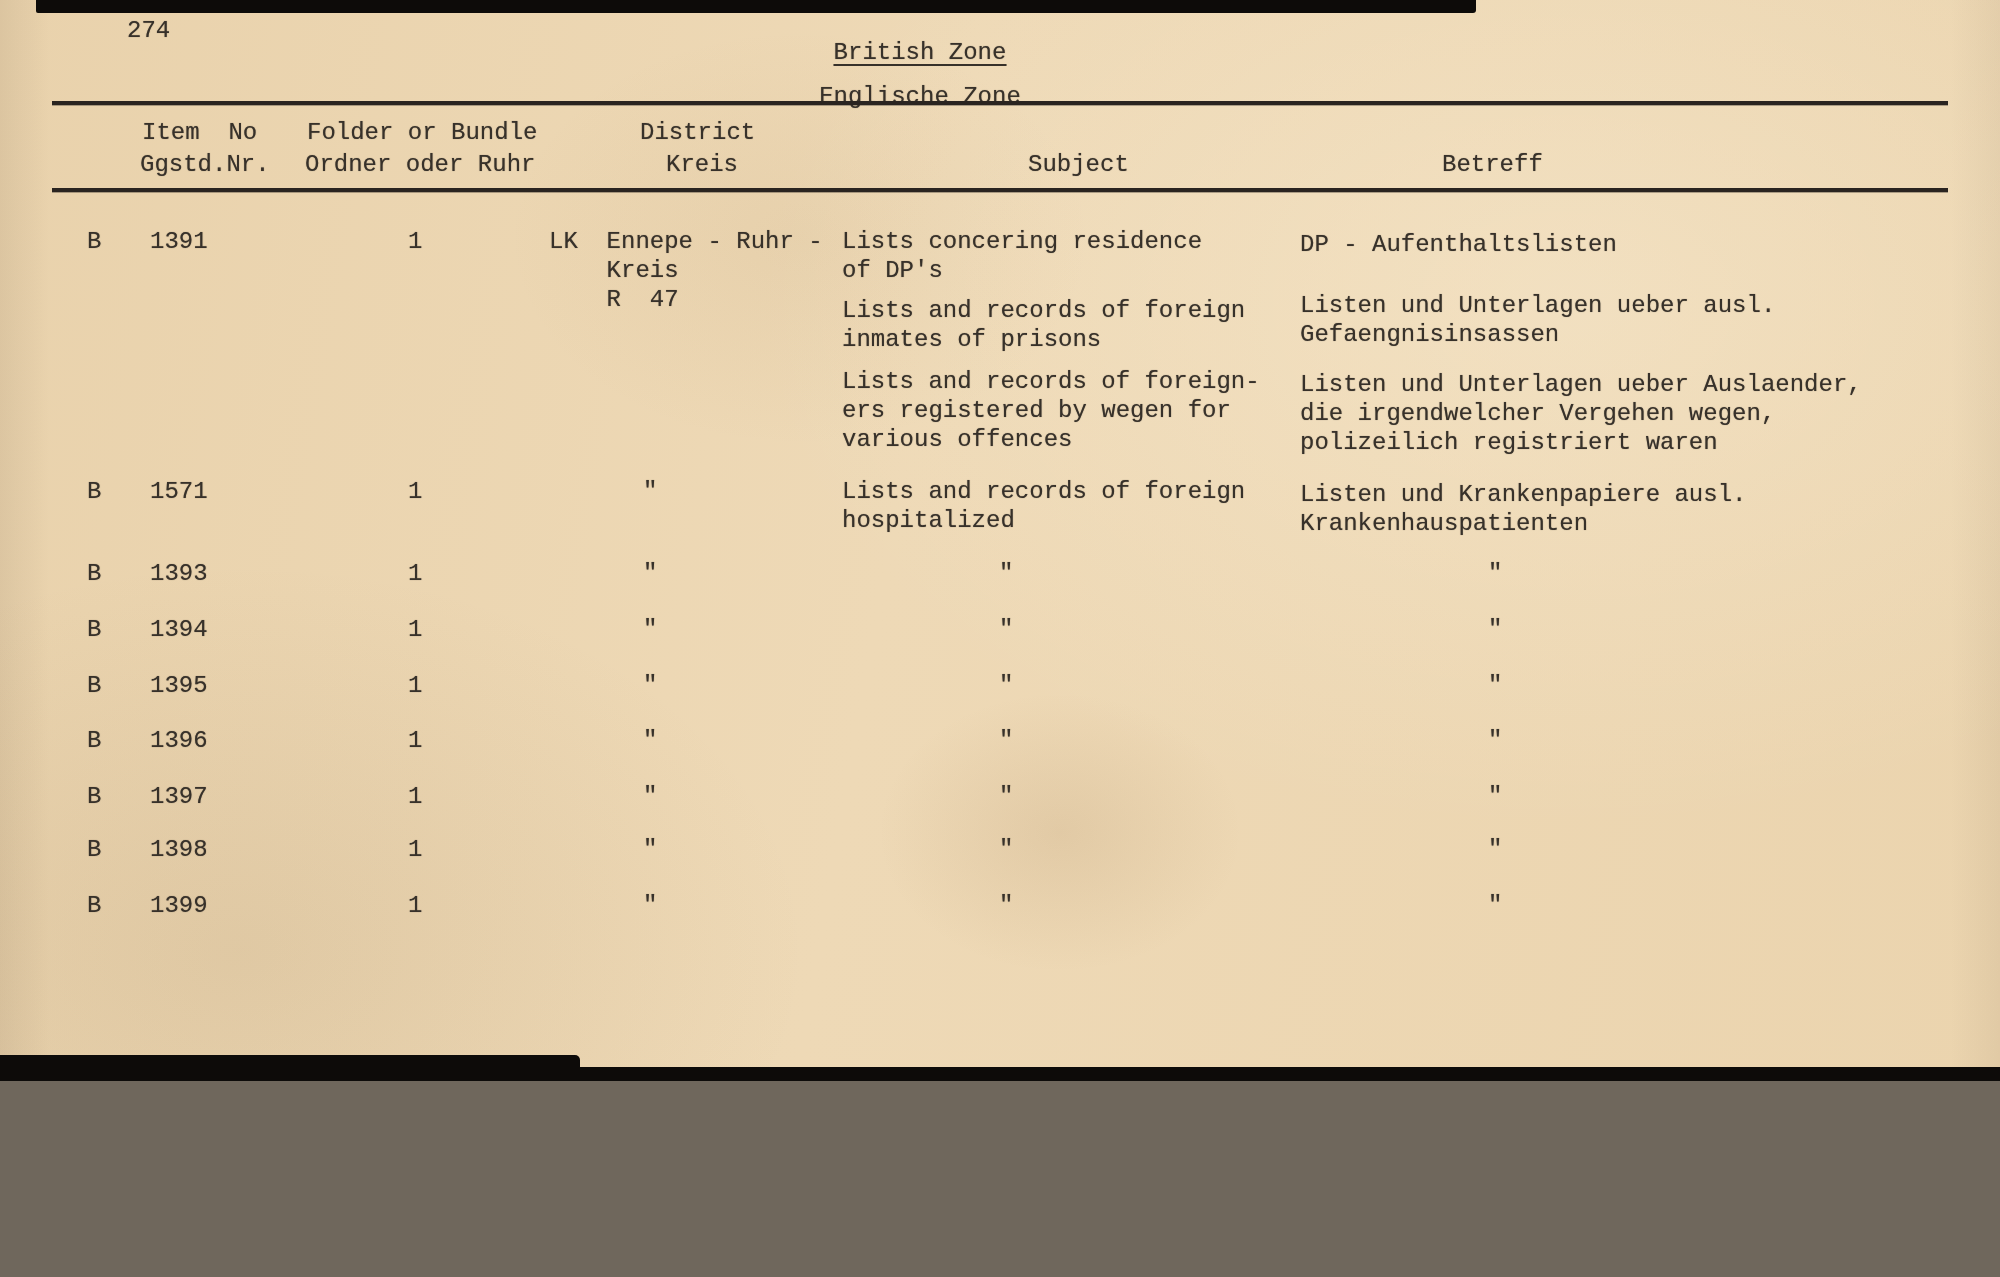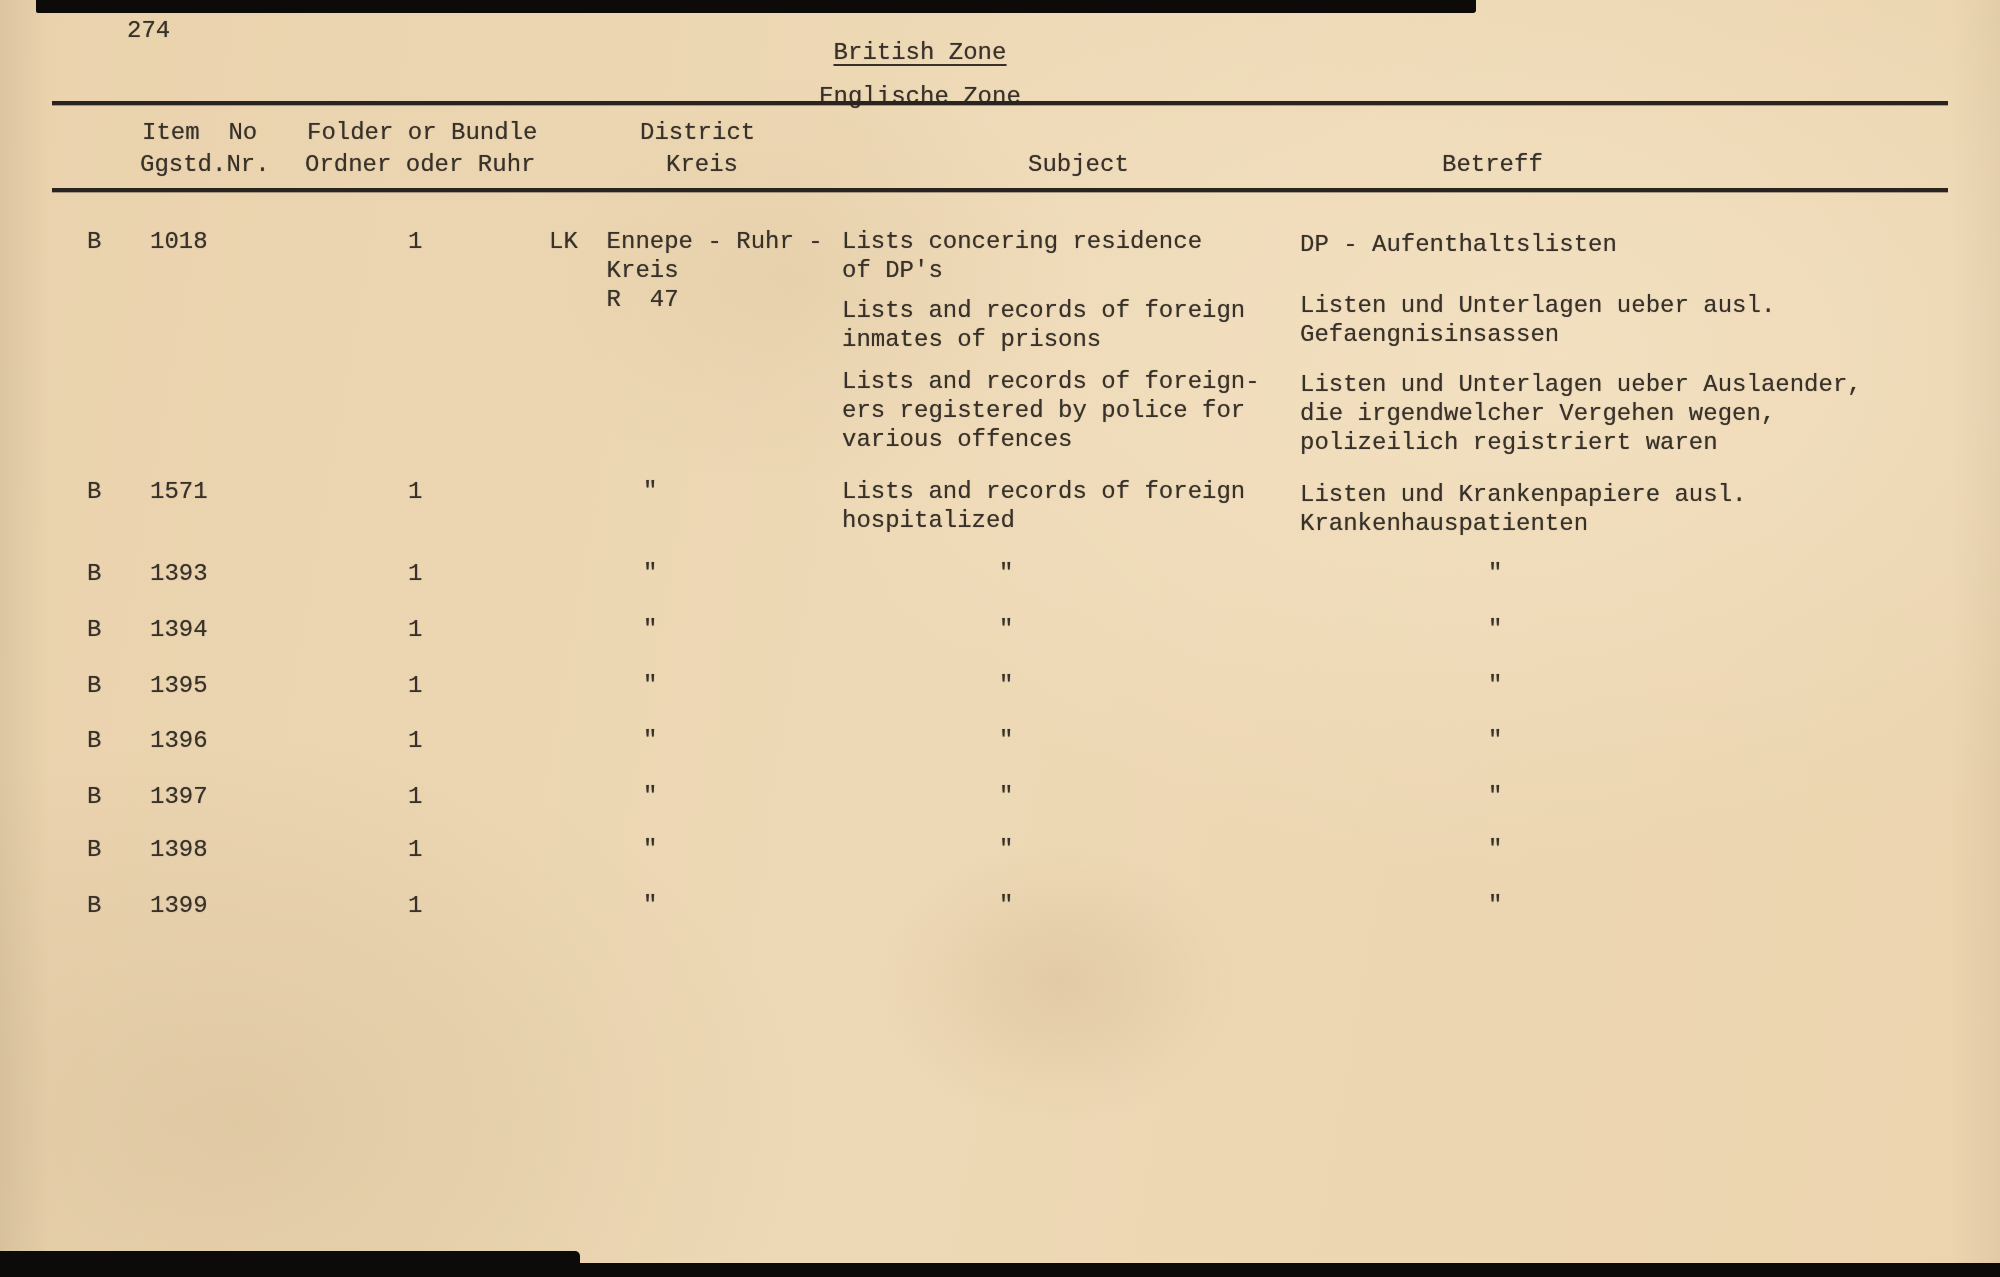--- a/index.html
+++ b/index.html
@@ -5,21 +5,21 @@
   html, body {
     margin: 0;
     padding: 0;
     width: 2000px;
     height: 1277px;
     background: #6f675c;
   }
   .page {
     position: relative;
     width: 2000px;
-    height: 1277px;
+    height: 1081px;
     overflow: hidden;
     background:
       radial-gradient(1300px 850px at 78% 28%, rgba(255,246,226,0.30), transparent 62%),
       radial-gradient(950px 650px at 12% 88%, rgba(122,92,52,0.10), transparent 60%),
       radial-gradient(260px 200px at 53% 77%, rgba(140,100,55,0.12), transparent 70%),
       radial-gradient(420px 300px at 40% 22%, rgba(150,112,60,0.07), transparent 70%),
       linear-gradient(to right, rgba(60,40,20,0.08), transparent 2.5%, transparent 97.5%, rgba(60,40,20,0.06)),
       linear-gradient(100deg, #e9d2ac 0%, #eed9b6 45%, #ebd4ae 100%);
     font-family: "Liberation Mono", "DejaVu Sans Mono", monospace;
   }
@@ -82,34 +82,34 @@
   <div class="t" style="left:140px; top:150px;">Ggstd.Nr.</div>
   <div class="t" style="left:307px; top:118px;">Folder or Bundle</div>
   <div class="t" style="left:305px; top:150px;">Ordner oder Ruhr</div>
   <div class="t" style="left:640px; top:118px;">District</div>
   <div class="t" style="left:666px; top:150px;">Kreis</div>
   <div class="t" style="left:1028px; top:150px;">Subject</div>
   <div class="t" style="left:1442px; top:150px;">Betreff</div>
 
   <div class="row" style="top:227px;">
     <span class="t c-prefix" style="top:0;">B</span>
-    <span class="t c-itemno" style="top:0;">1018</span>
+    <span class="t c-itemno" style="top:0;">1391</span>
     <span class="t c-folder" style="top:0;">1</span>
     <span class="t c-district" style="top:0;">LK  Ennepe - Ruhr -
     Kreis
     R  47</span>
     <span class="t c-subject" style="top:0;">Lists concering residence
 of DP's</span>
     <span class="t c-betreff" style="top:3px;">DP - Aufenthaltslisten</span>
     <span class="t c-subject" style="top:69px;">Lists and records of foreign
 inmates of prisons</span>
     <span class="t c-betreff" style="top:64px;">Listen und Unterlagen ueber ausl.
 Gefaengnisinsassen</span>
     <span class="t c-subject" style="top:140px;">Lists and records of foreign-
-ers registered by police for
+ers registered by wegen for
 various offences</span>
     <span class="t c-betreff" style="top:143px;">Listen und Unterlagen ueber Auslaender,
 die irgendwelcher Vergehen wegen,
 polizeilich registriert waren</span>
   </div>
 
   <div class="row" style="top:477px;">
     <span class="t c-prefix" style="top:0;">B</span>
     <span class="t c-itemno" style="top:0;">1571</span>
     <span class="t c-folder" style="top:0;">1</span>

